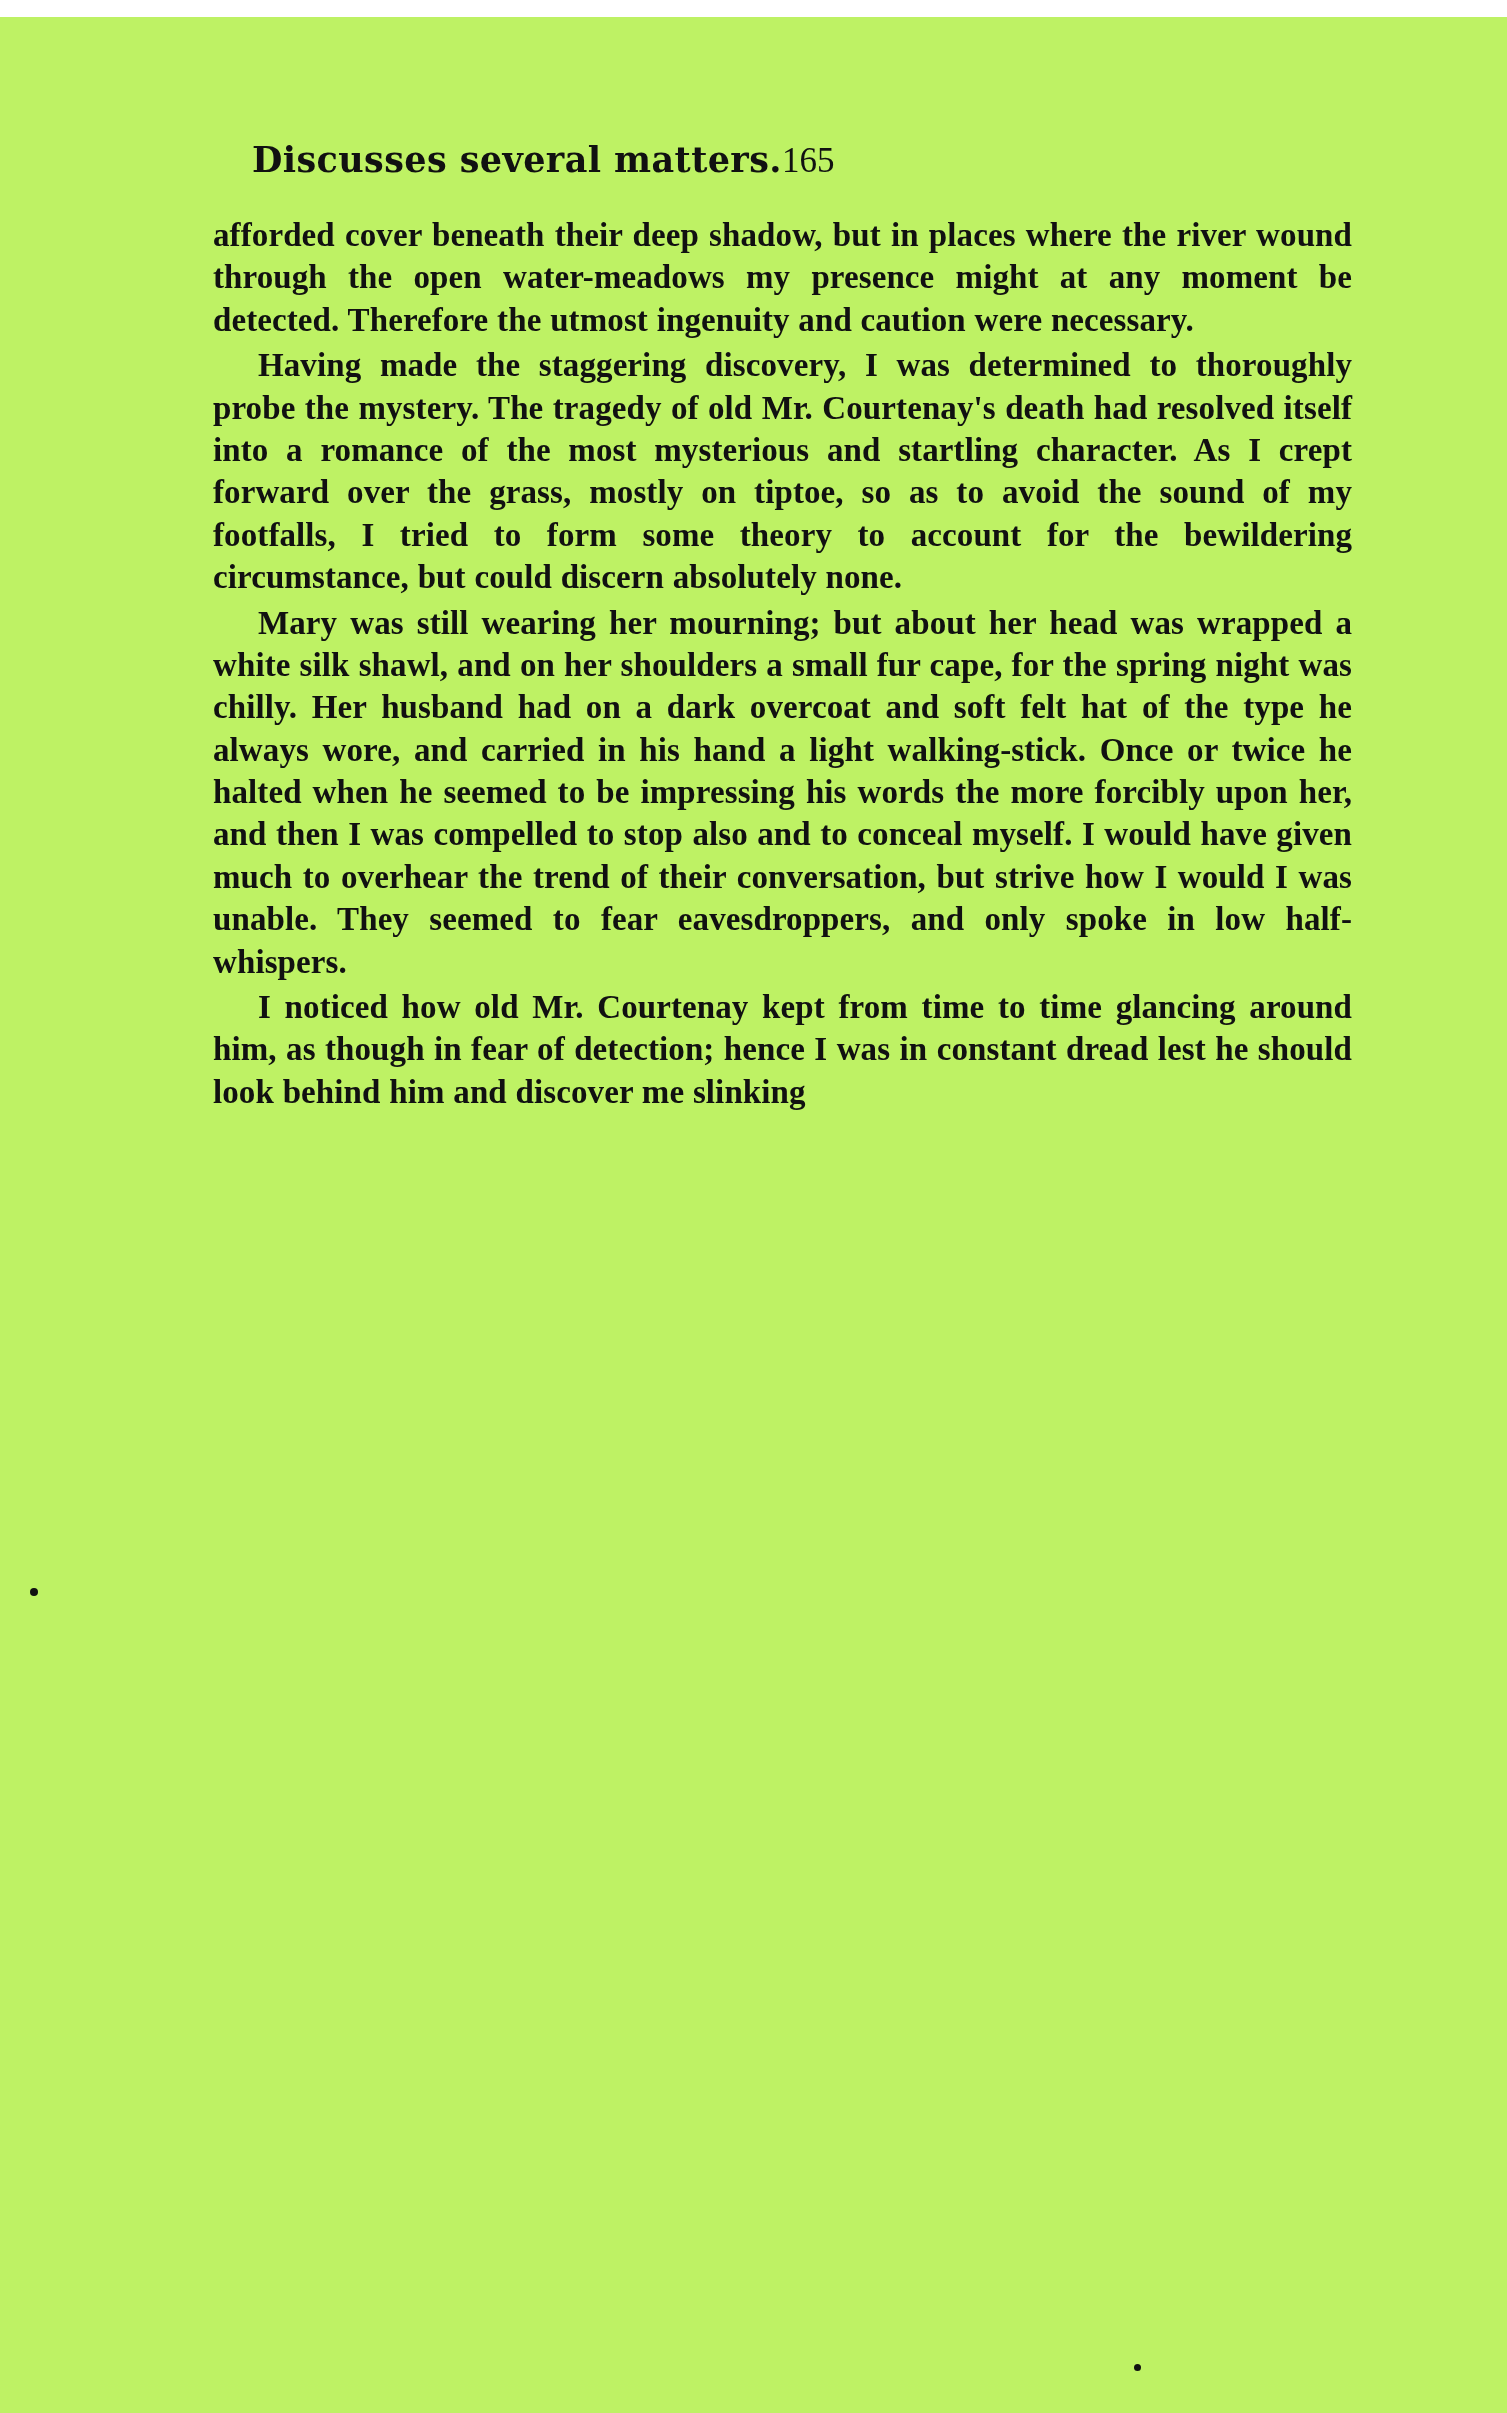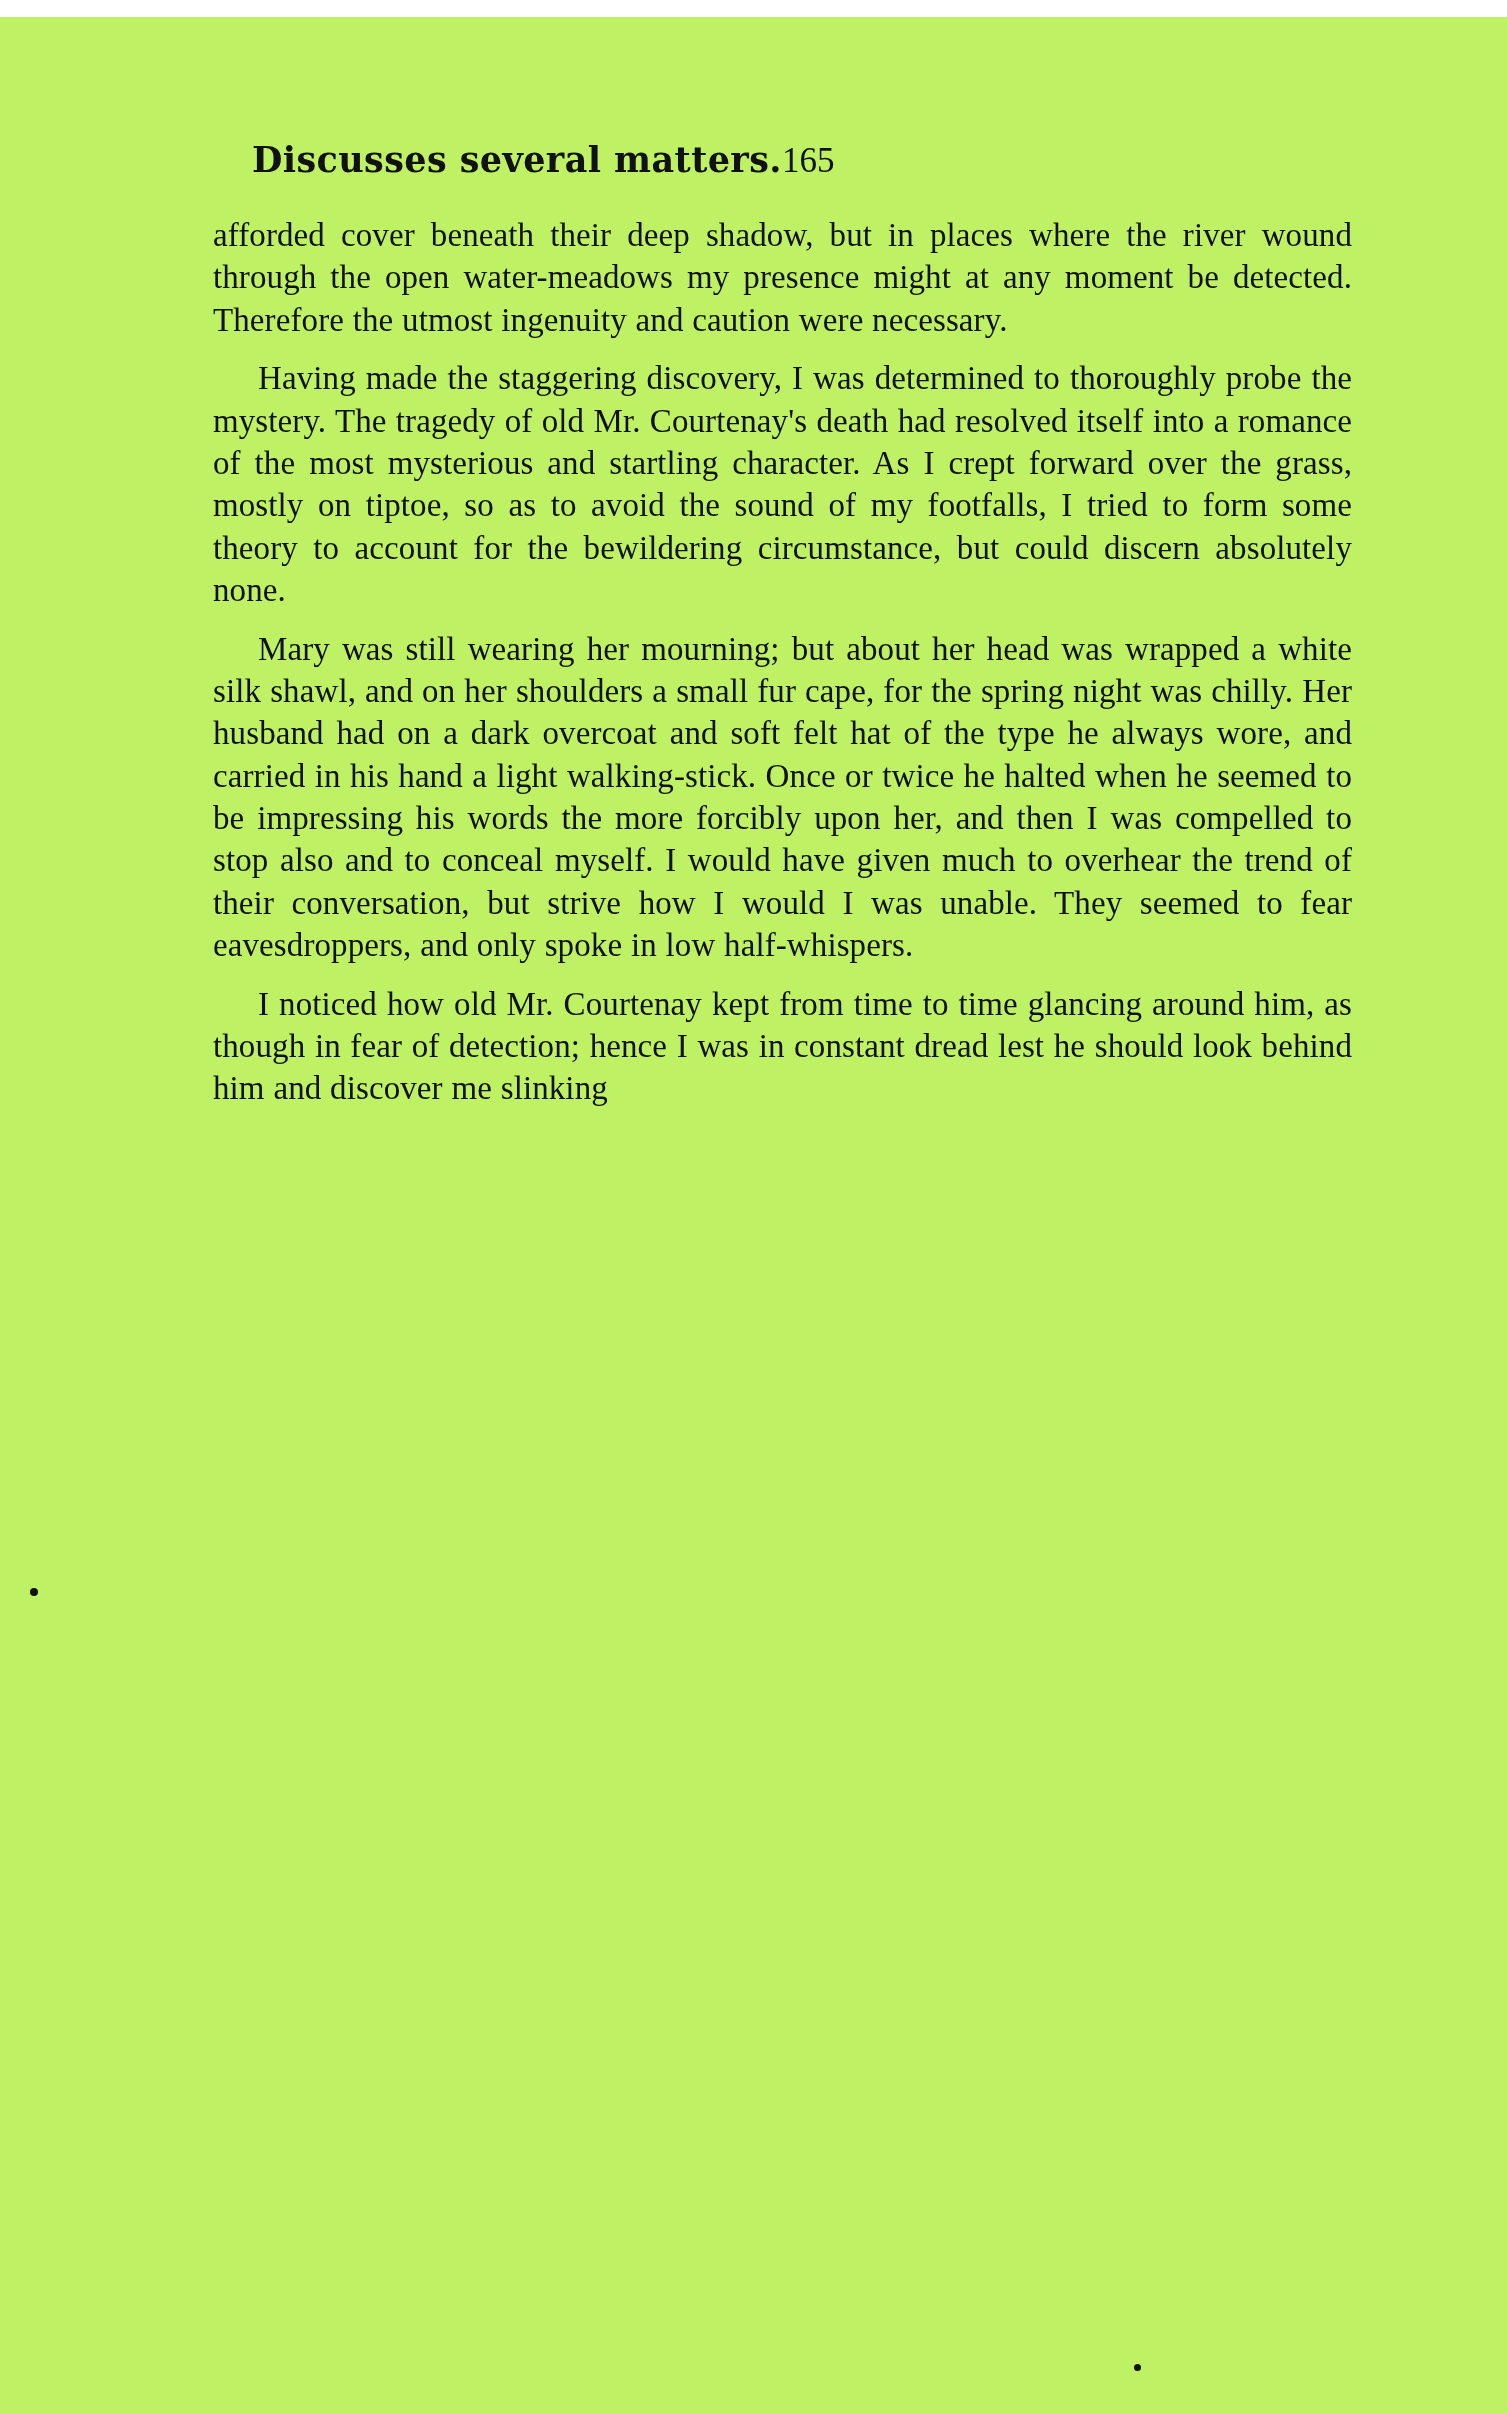--- a/index.html
+++ b/index.html
@@ -49,26 +49,27 @@
     font-size: 35px;
   }
   .body-text p {
     margin: 0;
     font-size: 33px;
     line-height: 1.285;
     text-align: justify;
     text-justify: inter-word;
     letter-spacing: 0.1px;
     word-spacing: 0.4px;
+    font-weight: bold;
   }
   .body-text p.indent {
     text-indent: 45px;
   }
   .body-text p + p {
-    margin-top: 16px;
+    margin-top: 3px;
   }
   .margin-dot {
     position: absolute;
     left: 30px;
     top: 1571px;
     width: 7.8px;
     height: 7.8px;
     background: #111111;
     border-radius: 50%;
   }

